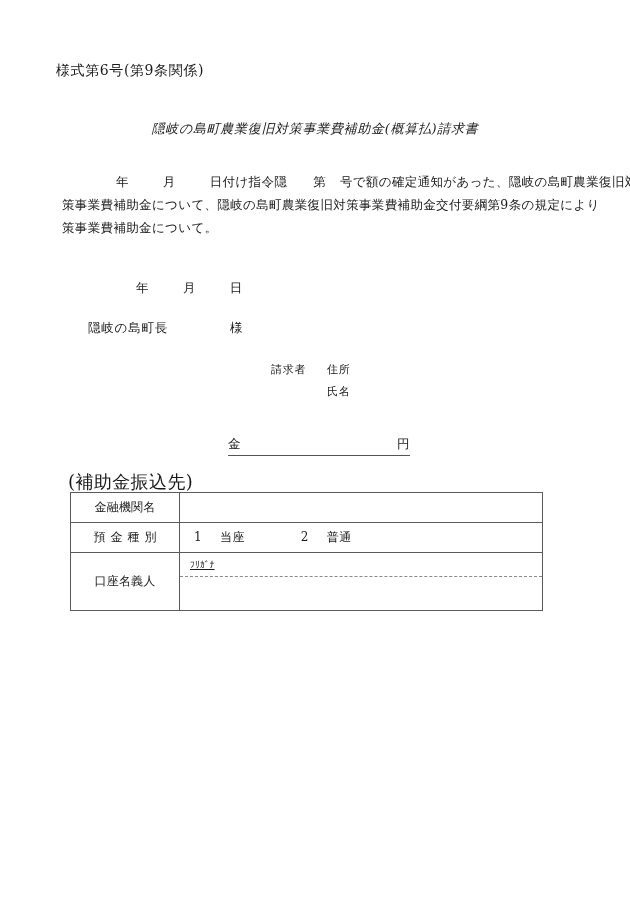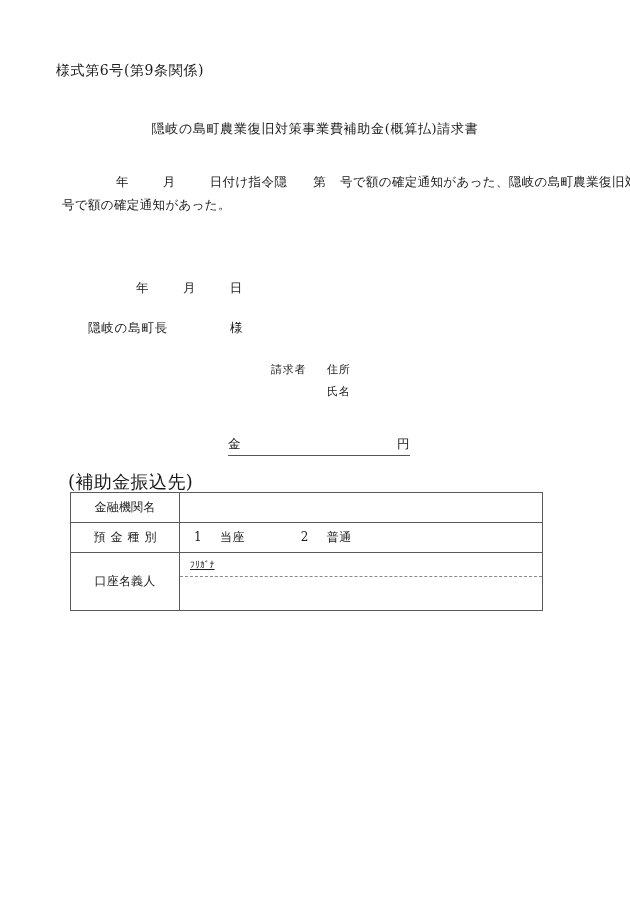--- a/index.html
+++ b/index.html
@@ -36,20 +36,21 @@
   
   .doc-title {
     position: absolute;
     left: 0;
     right: 0;
     top: 120px;
     text-align: center;
     font-size: 13px;
     letter-spacing: 0.7px;
     white-space: nowrap;
+    font-style: italic;
   }
 
   
   .body-block {
     position: absolute;
     left: 62px;
     top: 170px;
     width: 500px;
     font-size: 12.5px;
     line-height: 23px;
@@ -192,21 +193,22 @@
 <body>
 
 <div class="page">
 
   <div class="form-no">様式第6号(第9条関係)</div>
 
   <div class="doc-title">隠岐の島町農業復旧対策事業費補助金(概算払)請求書</div>
 
   <div class="body-block">
     <div class="body-line l1"><span>年</span><span class="sp-wide"></span><span>月</span><span class="sp-wide"></span><span>日付け指令隠</span><span class="sp-med"></span><span>第</span><span class="sp-sm"></span><span>号で額の確定通知があった、隠岐の島町農業復旧対</span></div>
-    <div class="body-line">号で額の確定通知があった。</div>
+    <div class="body-line">策事業費補助金について、隠岐の島町農業復旧対策事業費補助金交付要綱第9条の規定により</div>
+    <div class="body-line">策事業費補助金について。</div>
   </div>
 
   <div class="date-line"><span>年</span><span class="gap"></span><span>月</span><span class="gap"></span><span>日</span></div>
 
   <div class="addressee"><span>隠岐の島町長</span><span class="gap"></span><span>様</span></div>
 
   <div class="applicant">
     <div class="row"><span class="lead">請求者</span><span>住所</span></div>
     <div class="row"><span class="indent"></span><span>氏名</span></div>
   </div>

